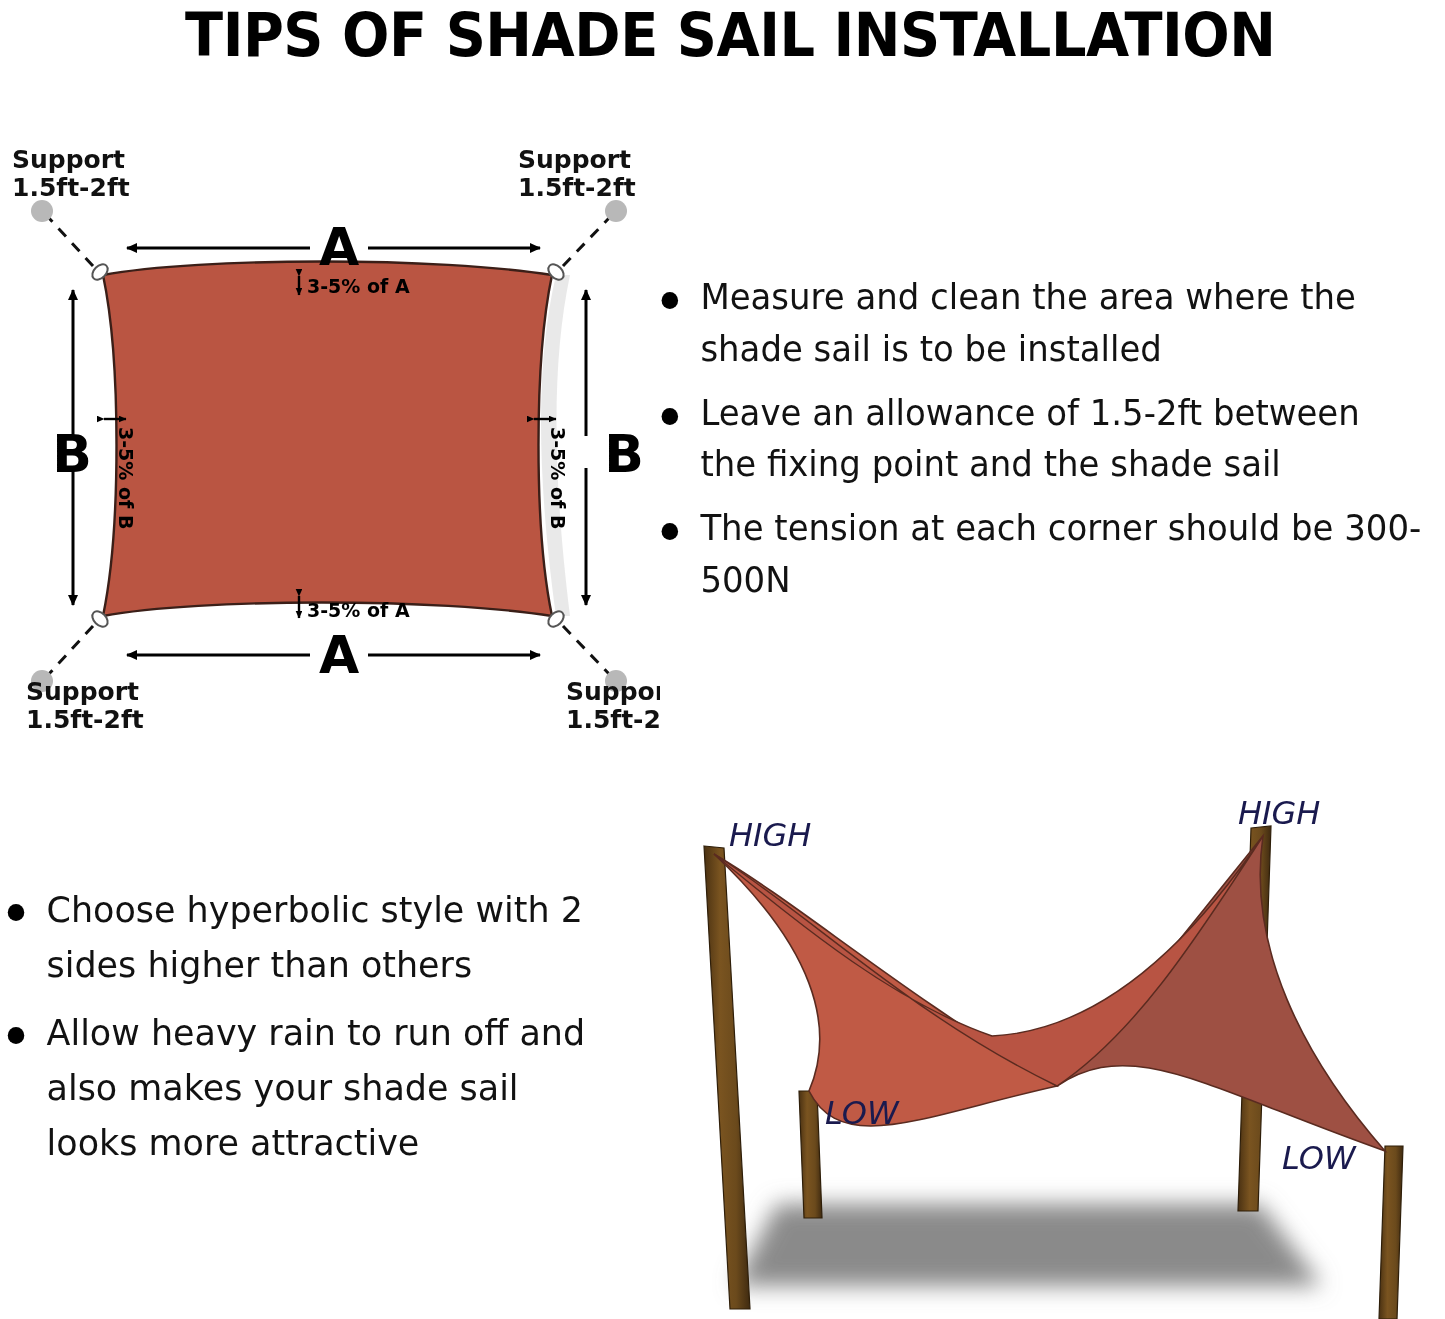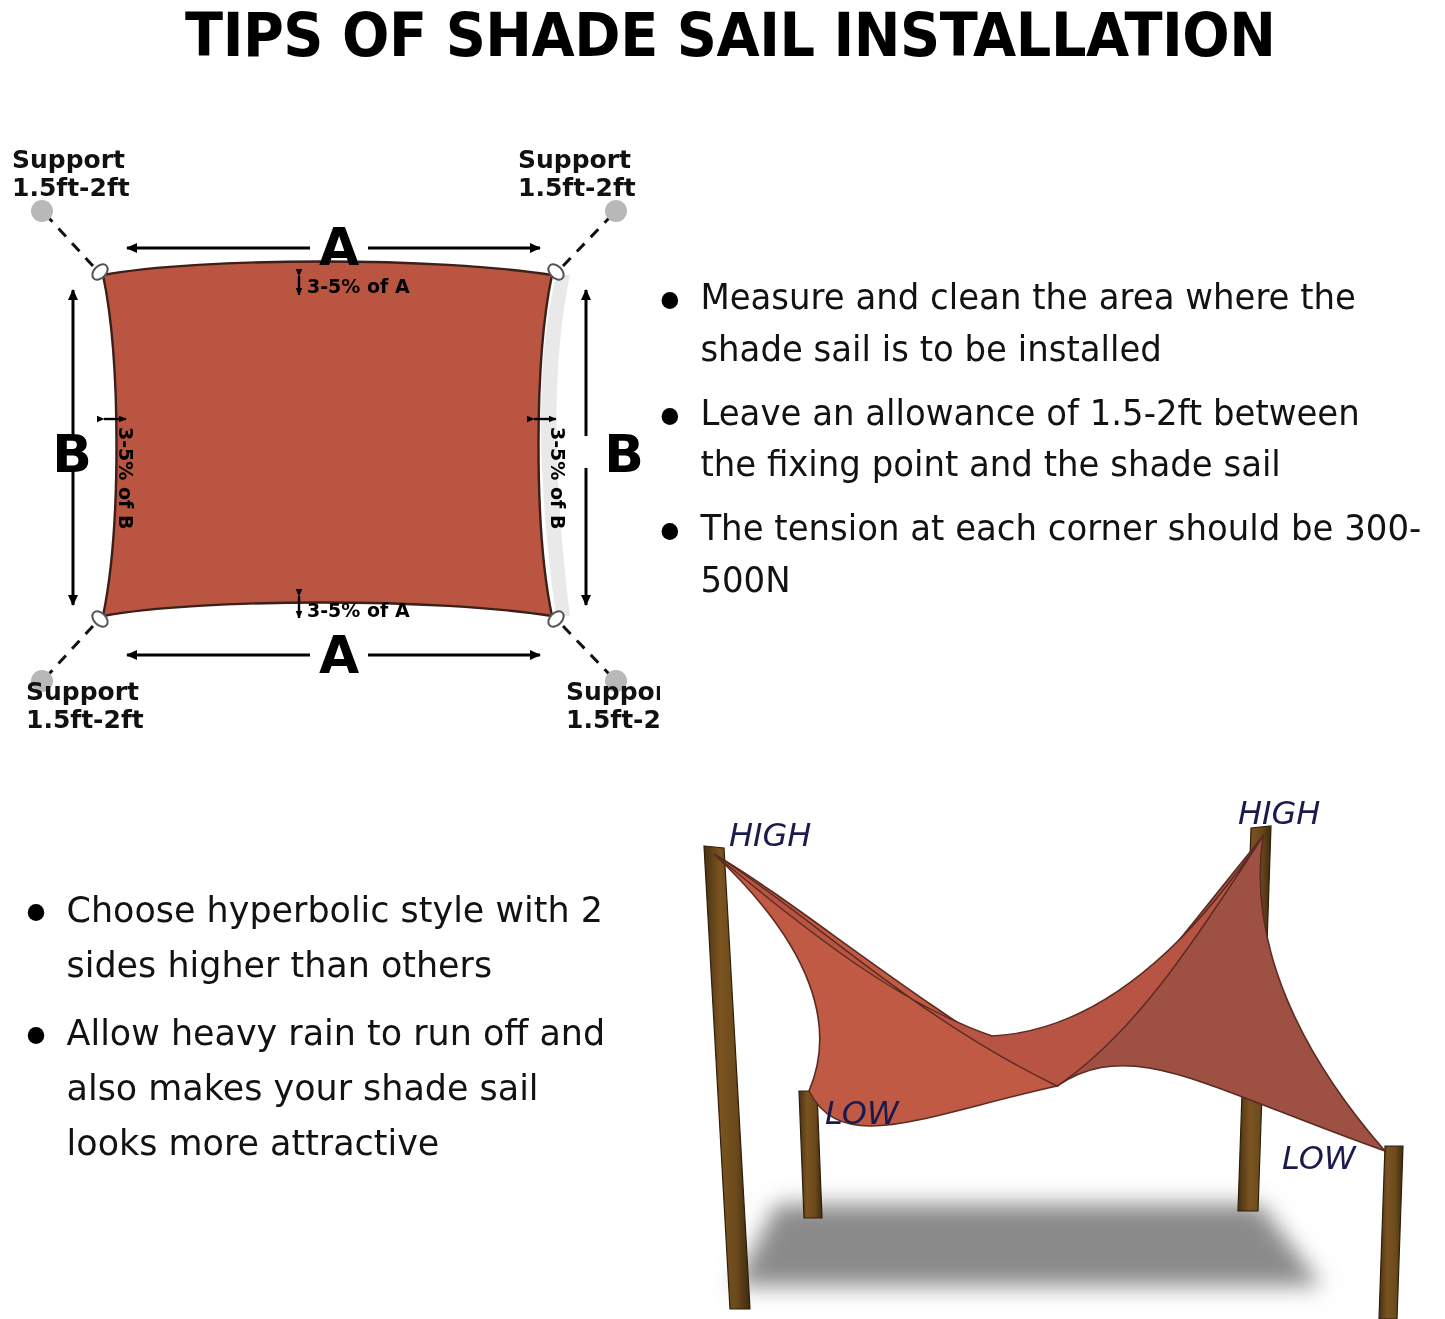--- a/index.html
+++ b/index.html
@@ -56,21 +56,20 @@
     position: absolute;
     left: 648px;
     top: 272px;
     width: 800px;
   }
   .tips-left {
     position: absolute;
     left: 0px;
     top: 883px;
     width: 620px;
-    padding-left: 20px;
   }
   ul.tips {
     list-style: none;
     margin: 0;
     padding: 0;
   }
   ul.tips li {
     position: relative;
     padding-left: 54px;
     margin: 0 0 12px 0;

